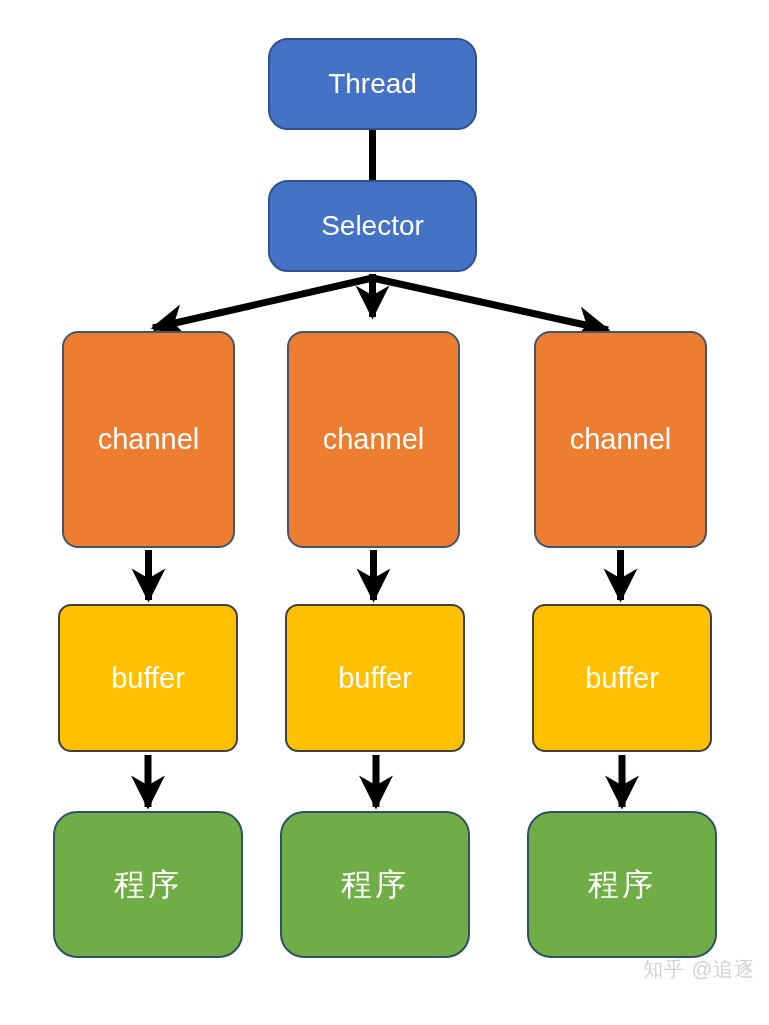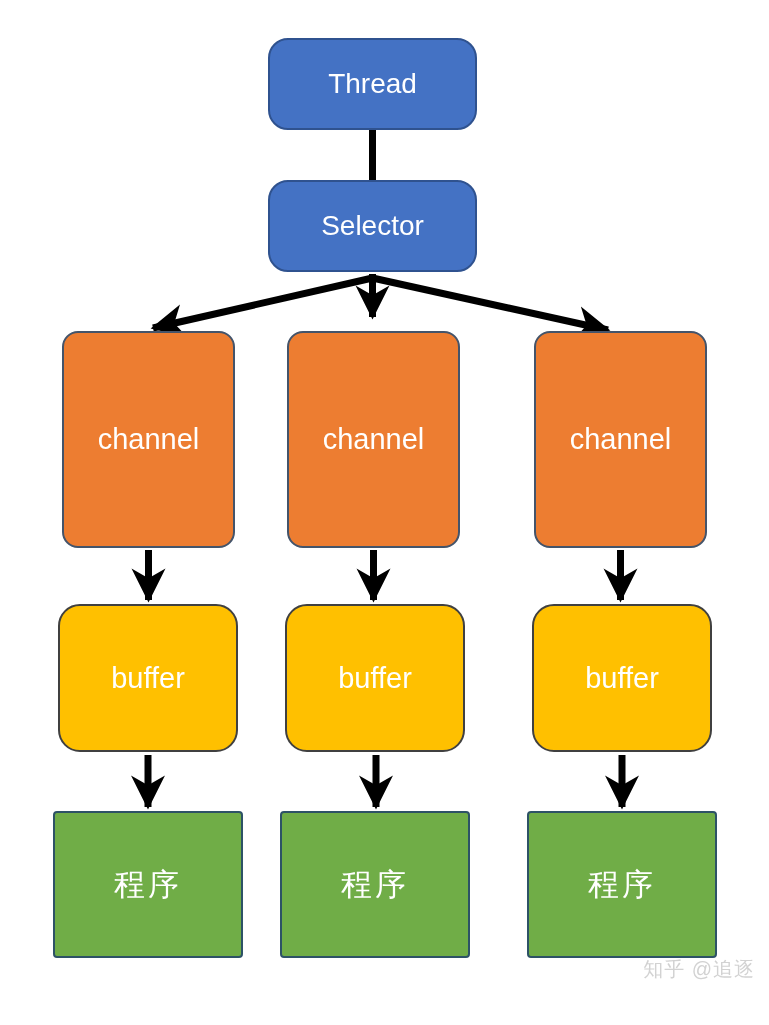--- a/index.html
+++ b/index.html
@@ -34,27 +34,27 @@
   }
   .node-channel {
     background: var(--channel-fill, #ed7d31);
     border-color: var(--channel-border, #44546a);
     border-radius: 16px;
     font-size: 29px;
   }
   .node-buffer {
     background: var(--buffer-fill, #ffc000);
     border-color: var(--buffer-border, #404040);
-    border-radius: 22px;
+    border-radius: 13px;
     font-size: 29px;
   }
   .node-program {
     background: var(--program-fill, #70ad47);
     border-color: var(--program-border, #2d5266);
-    border-radius: 4px;
+    border-radius: 24px;
     font-size: 31px;
     letter-spacing: 3px;
   }
   
   .pos-thread   { left: 268px; top: 38px;  width: 209px; height: 92px; }
   .pos-selector { left: 268px; top: 180px; width: 209px; height: 92px; }
   .pos-channel-1 { left: 62px;  top: 331px; width: 173px; height: 217px; }
   .pos-channel-2 { left: 287px; top: 331px; width: 173px; height: 217px; }
   .pos-channel-3 { left: 534px; top: 331px; width: 173px; height: 217px; }
   .pos-buffer-1 { left: 58px;  top: 604px; width: 180px; height: 148px; }

